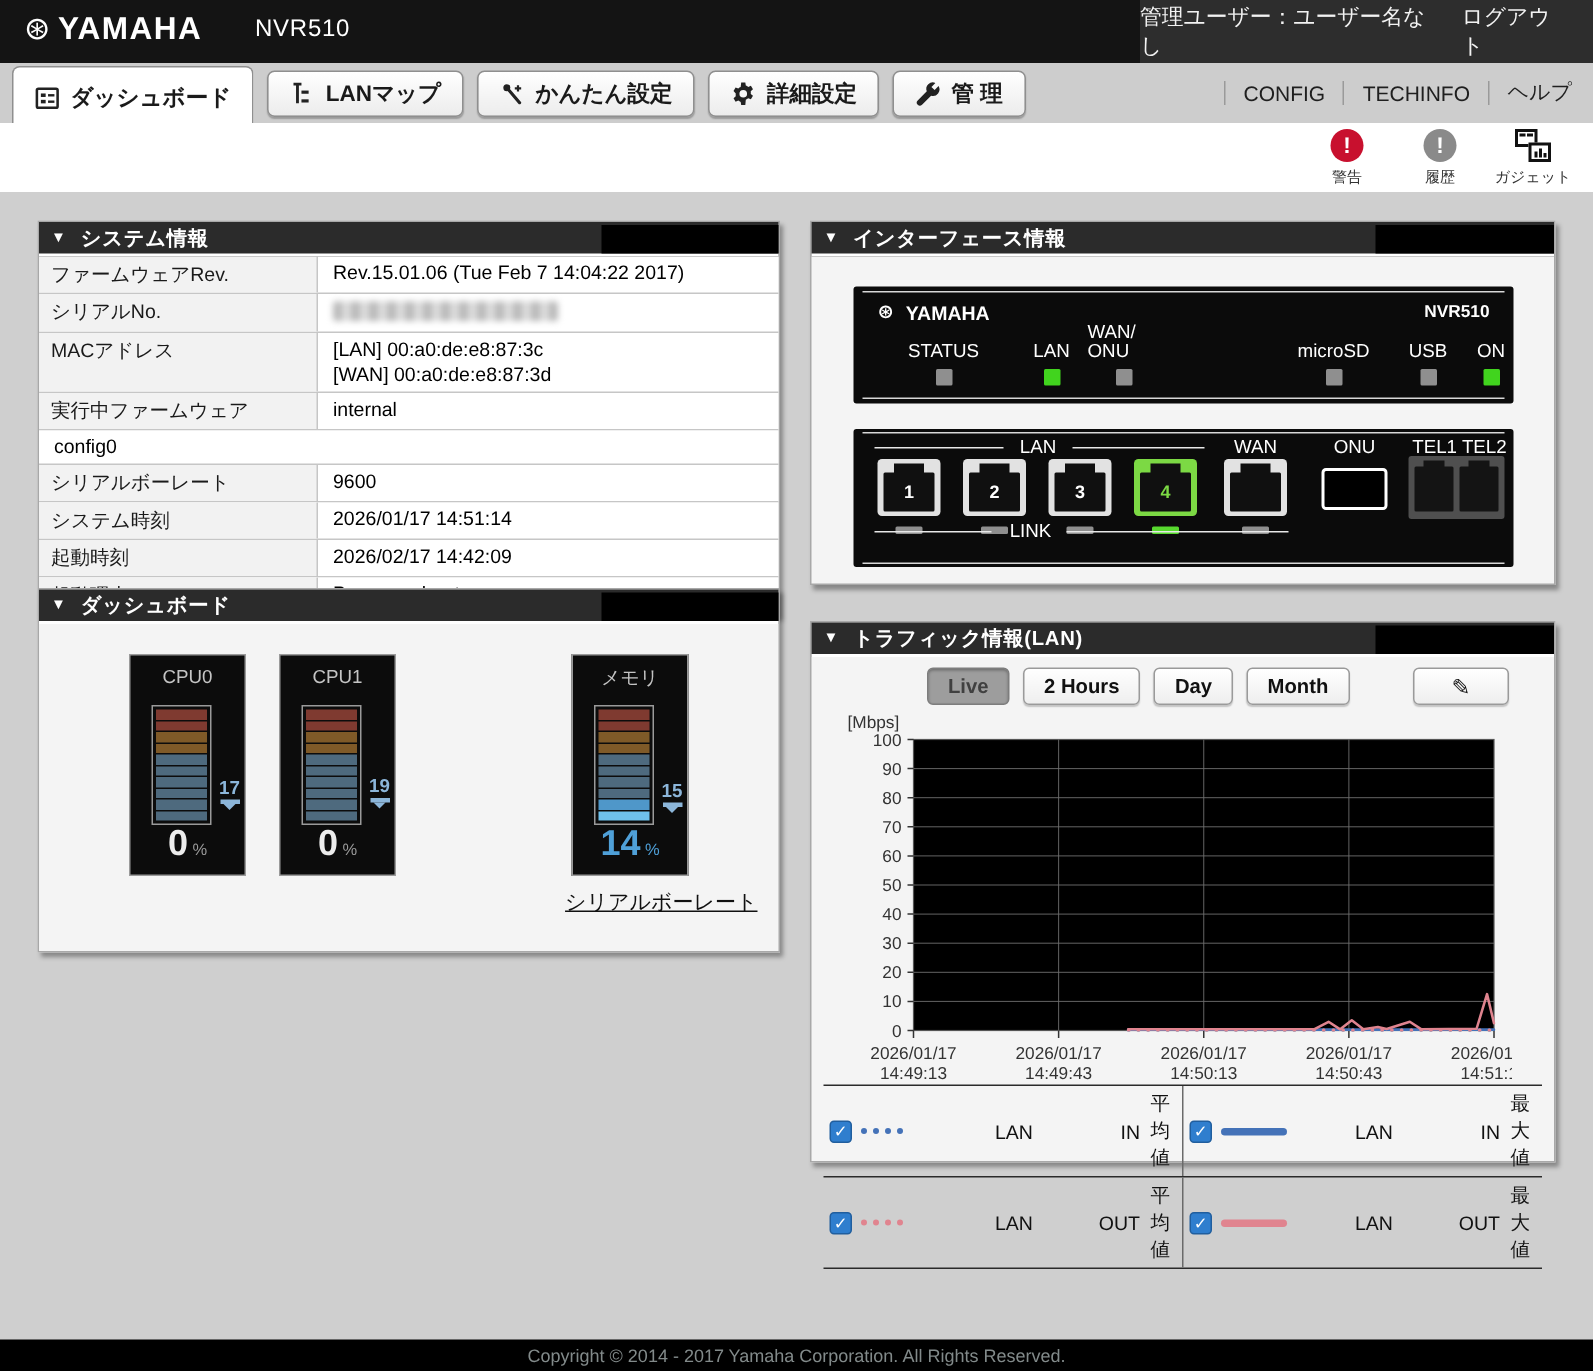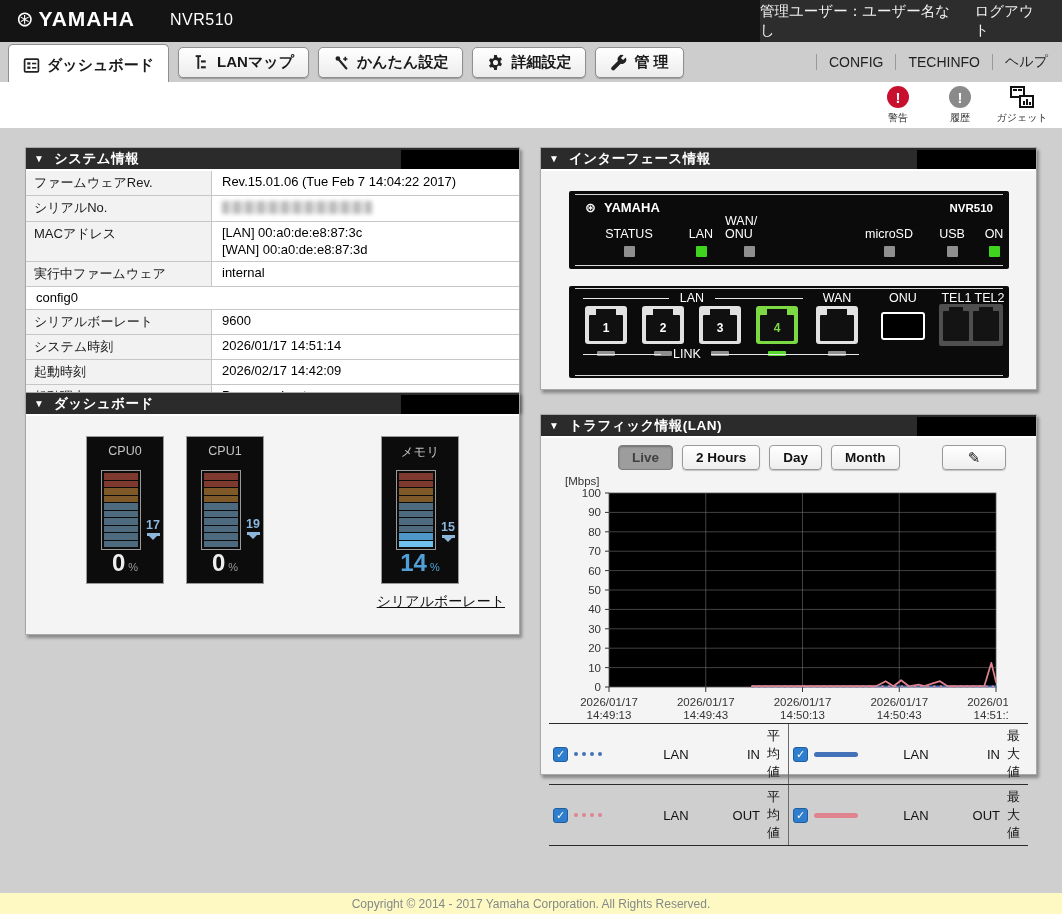--- a/index.html
+++ b/index.html
@@ -123,21 +123,21 @@
              font-size:11px; font-weight:bold; display:flex; align-items:center; justify-content:center; cursor:pointer; }
   .leg-sample { width:52px; display:flex; align-items:center; justify-content:flex-start; gap:4px; margin-left:6px; }
   .leg-sample .dot { width:4px; height:4px; border-radius:50%; }
   .leg-sample .bar { width:44px; height:5px; border-radius:2.5px; }
   .leg-t { font-size:13px; color:#111; }
   .leg-iface { width:72px; text-align:center; margin-left:14px; }
   .leg-dir { width:48px; text-align:right; }
   .leg-stat { flex:1; text-align:right; padding-right:4px;font-family:Liberation Mono, monospace; }
 
   
-  .footer { position:absolute; left:0; bottom:0; width:1062px; height:21px; background:#fef9c3;
+  .footer { position:absolute; left:0; bottom:0; width:1062px; height:21px; background:#000000;
             display:flex; align-items:center; justify-content:center; }
   .footer span { color:#828a8a; font-size:12px; }
 </style>
 </head>
 <body>
 
 <div class="page">
 
   <header class="topbar">
     <div class="brand">

